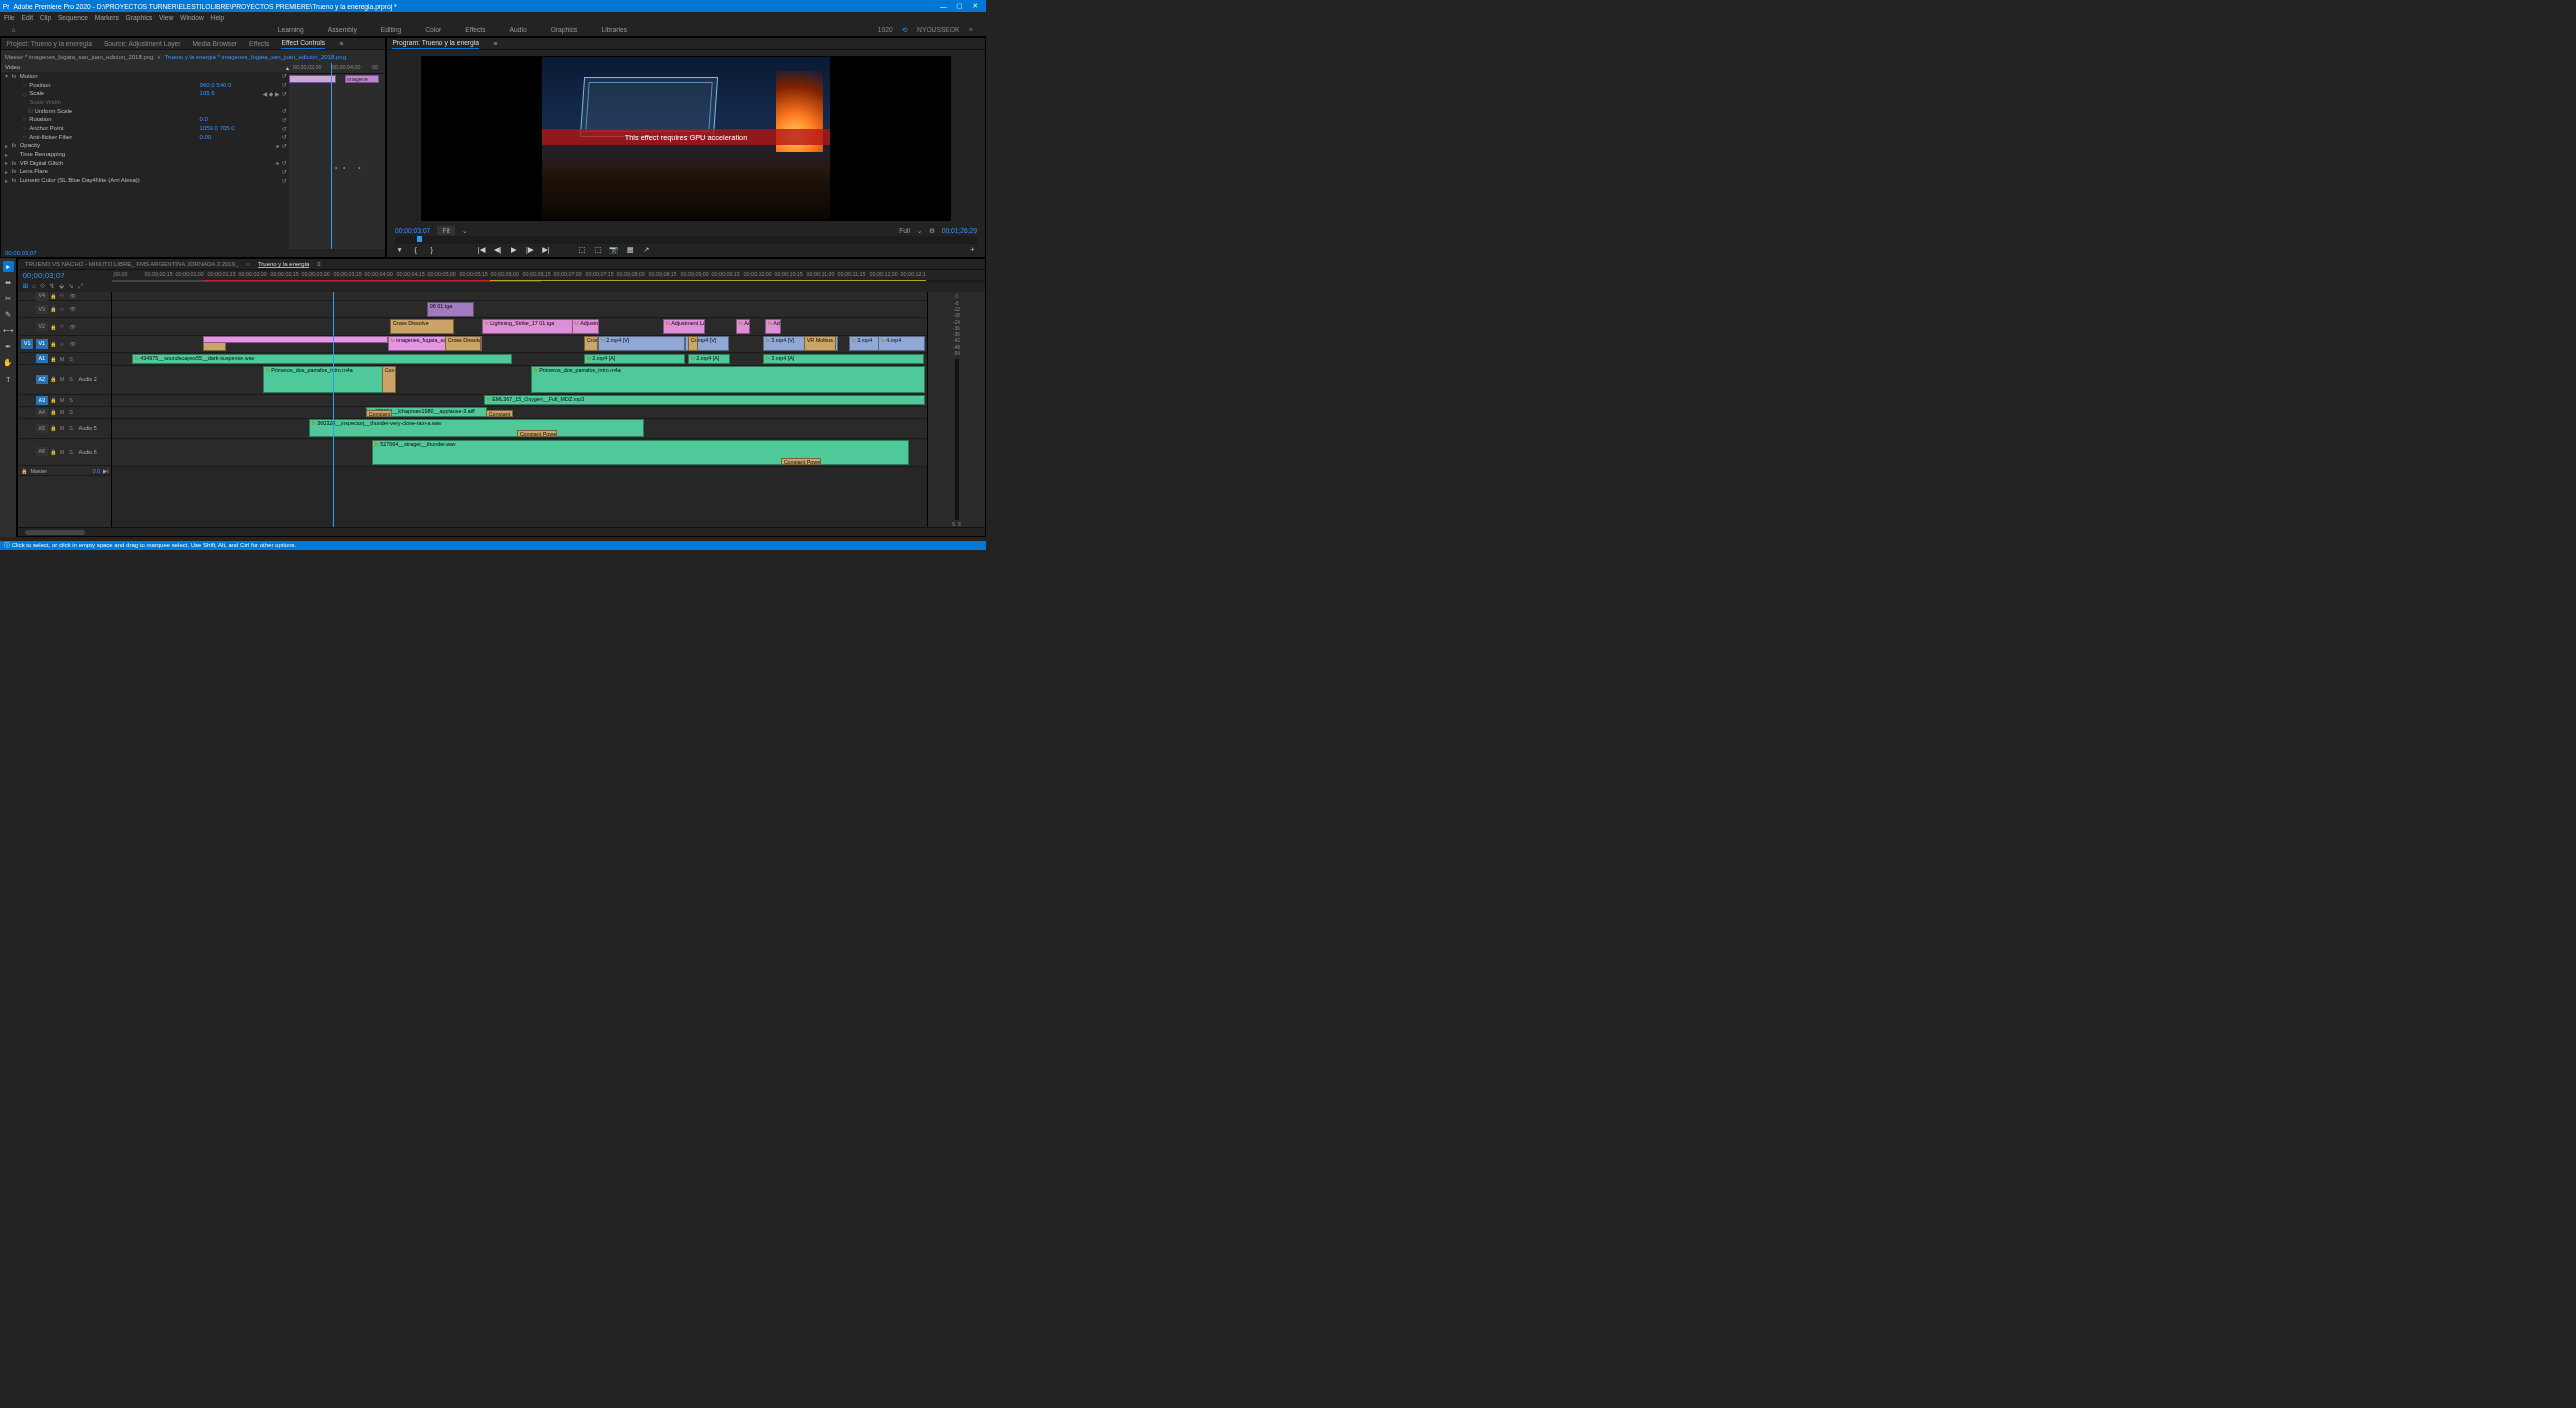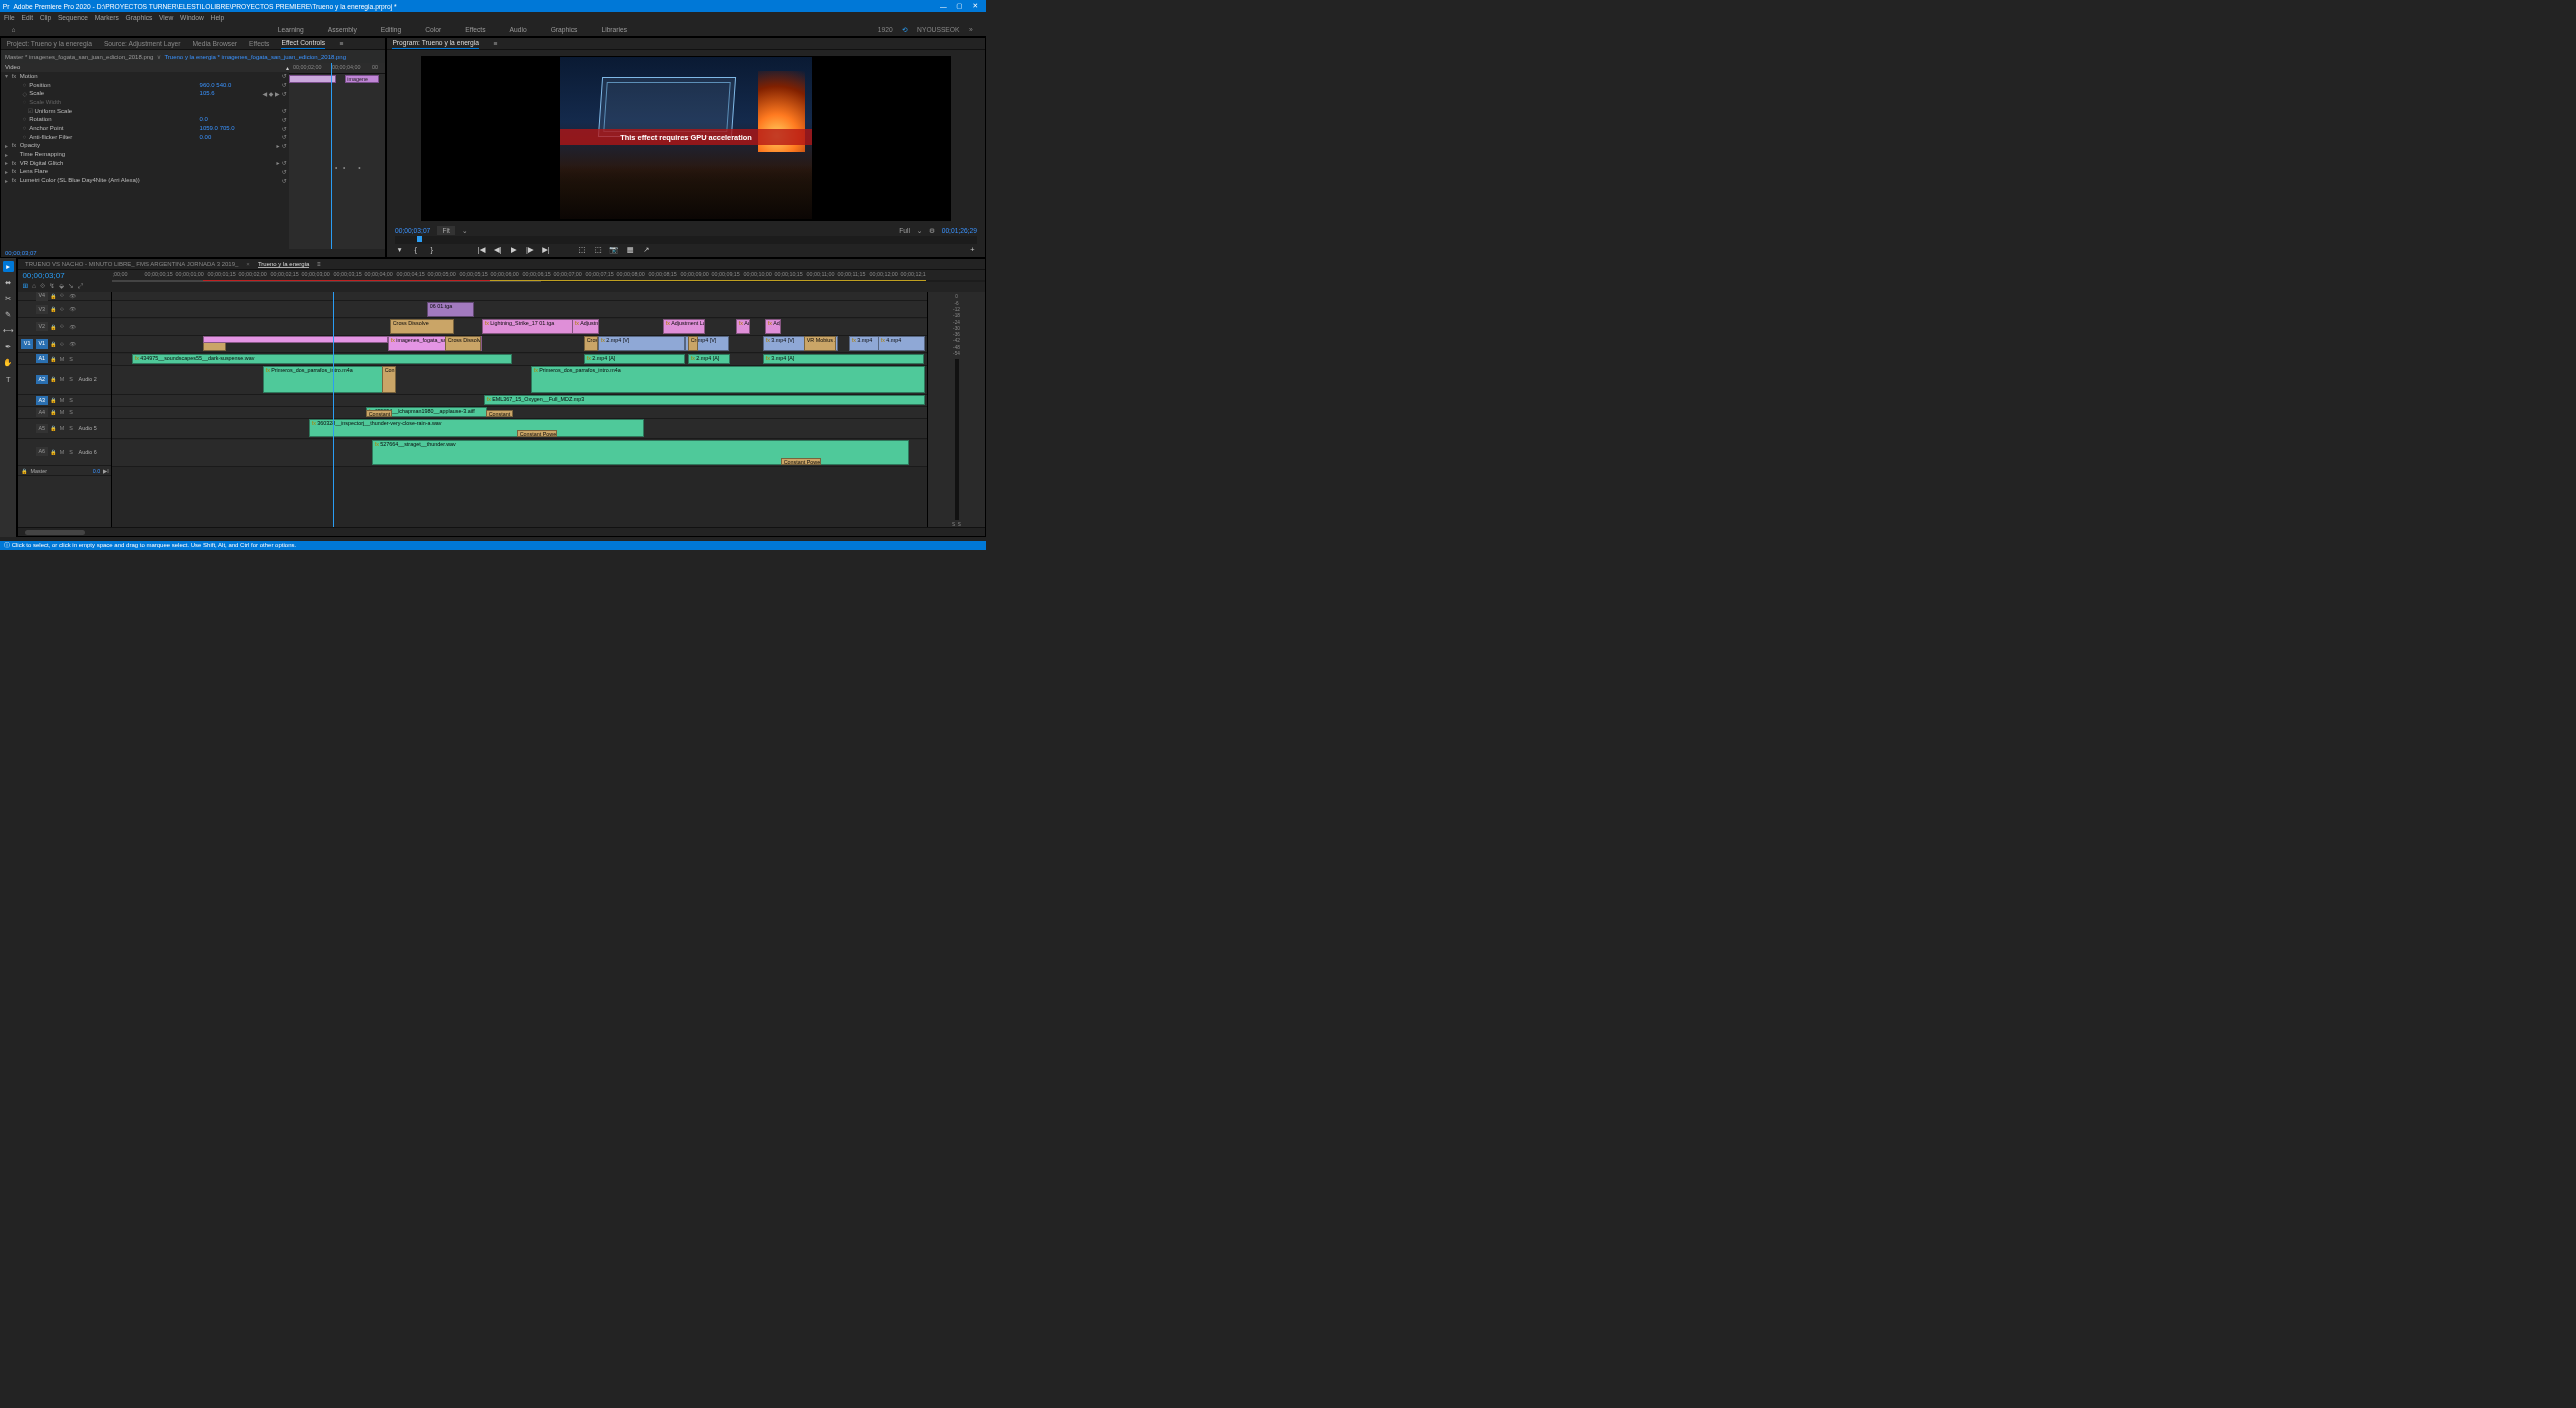--- a/index.html
+++ b/index.html
@@ -36,21 +36,21 @@
 .ec-row .kfbtn { width:20px; text-align:right; color:#888; display:flex; gap:1.3px; justify-content:flex-end;}
 .ec-row.cat { color:#ccc; background:#2b2b2b; }
 .ec-row.sub { padding-left:14.8px; }
 .ec-row.sub2 { padding-left:20px; }
 .ec-ruler { height:10.7px; background:#2c2c2c; border-bottom:0.7px solid #111; position:relative; font-size:5.4px; color:#888; }
 .ec-ruler span{ position:absolute; top:1.3px;}
 .ec-clipbar { position:absolute; top:12px; height:8px; background:#c086d6; border:0.7px solid #7a4e8c; font-size:5.4px; overflow:hidden; padding-left:1.3px; color:#222; }
 .ec-playhead { position:absolute; top:0; bottom:0; width:0.7px; background:#2a9df4; }
 .ec-tc { font-size:6px; color:#3a93ff; padding:1.3px 4px; }
 .program-vid { flex:1; display:flex; align-items:center; justify-content:center; background:#000; margin:5.4px 34px; position:relative;}
-.vid-placeholder { width:252px; height:162px; background:linear-gradient(180deg,#0a1a33 0%,#142a4c 40%,#2a1810 70%,#120805 100%); position:relative; overflow:hidden;font-weight:bold;}
+.vid-placeholder { width:288px; height:162px; background:linear-gradient(180deg,#0a1a33 0%,#142a4c 40%,#2a1810 70%,#120805 100%); position:relative; overflow:hidden;}
 .vid-placeholder .bridge { position:absolute; top:20px; left:40px; width:134px; height:60px; border:1.3px solid #7fb8e6; background:rgba(180,210,240,.1); transform:skewX(-4deg);}
 .vid-placeholder .bridge::before { content:""; position:absolute; inset:4px; border:0.7px solid #5c8fb8;}
 .vid-placeholder .fire { position:absolute; right:6.7px; top:13.4px; width:47px; height:81px; background:radial-gradient(circle at 40% 80%,#ffd060 0%,#ff7a20 30%,#802000 70%,transparent 100%);}
 .vid-placeholder .crowd { position:absolute; bottom:0; left:0; right:0; height:54px; background:linear-gradient(0deg,#0b0604,#1a1008 60%,transparent);}
 .vid-overlay { position:absolute; left:0; right:0; top:72px; height:16px; background:rgba(180,20,20,.78); color:#fff; display:flex; align-items:center; justify-content:center; font-size:7.4px;}
 .prog-bottom { height:31px; padding:0 8px; }
 .prog-info { display:flex; align-items:center; gap:6.7px; font-size:6.7px; }
 .prog-info .tc { color:#3a93ff; }
 .prog-info .fit { background:#333; padding:0.7px 5.4px; color:#aaa; }
 .prog-info .spacer { flex:1; }

